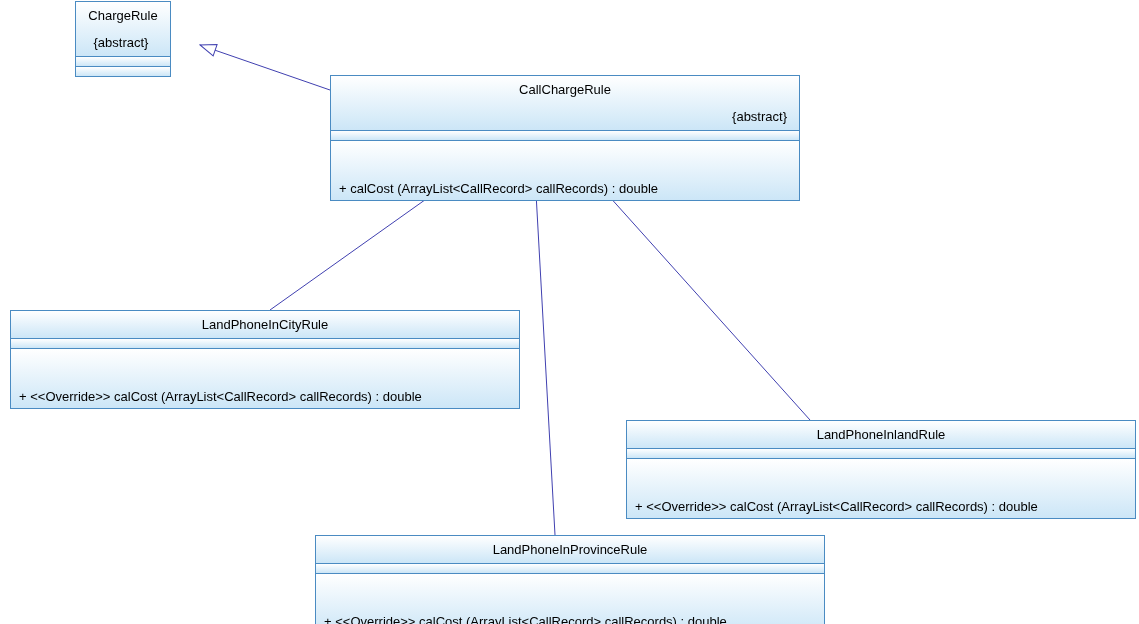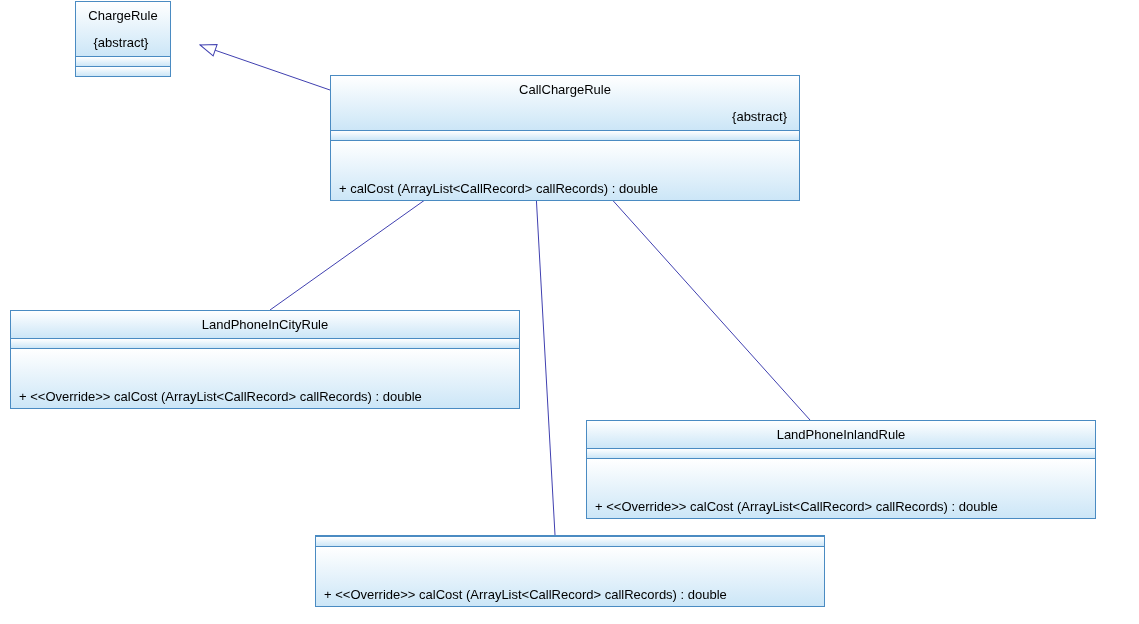--- a/index.html
+++ b/index.html
@@ -96,28 +96,31 @@
 <div class="uml-class" style="left:10px; top:310px; width:510px;">
   <div class="uml-name">
     <span class="title">LandPhoneInCityRule</span>
   </div>
   <div class="uml-section"></div>
   <div class="uml-section">
     <div class="method-row">+   &lt;&lt;Override&gt;&gt;   calCost (ArrayList&lt;CallRecord&gt; callRecords)   : double</div>
   </div>
 </div>
 
-<div class="uml-class" style="left:586px; top:420px; width:510px;">
+<div class="uml-class" style="left:626px; top:420px; width:510px;">
   <div class="uml-name">
     <span class="title">LandPhoneInlandRule</span>
   </div>
   <div class="uml-section"></div>
   <div class="uml-section">
     <div class="method-row">+   &lt;&lt;Override&gt;&gt;   calCost (ArrayList&lt;CallRecord&gt; callRecords)   : double</div>
   </div>
 </div>
 
 <div class="uml-class" style="left:315px; top:535px; width:510px;">
+  <div class="uml-name">
+    <span class="title">LandPhoneInProvinceRule</span>
+  </div>
   <div class="uml-section"></div>
   <div class="uml-section">
     <div class="method-row">+   &lt;&lt;Override&gt;&gt;   calCost (ArrayList&lt;CallRecord&gt; callRecords)   : double</div>
   </div>
 </div>
 
 </body></html>

